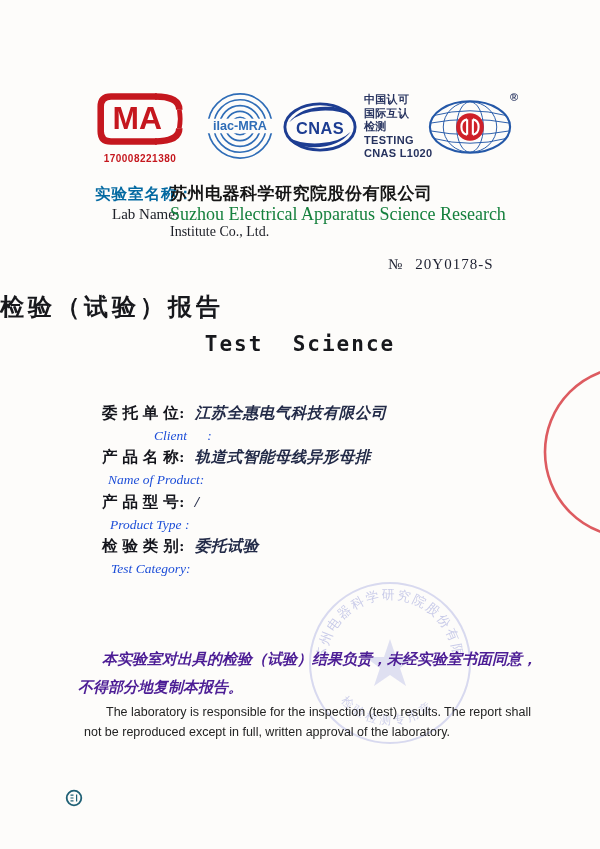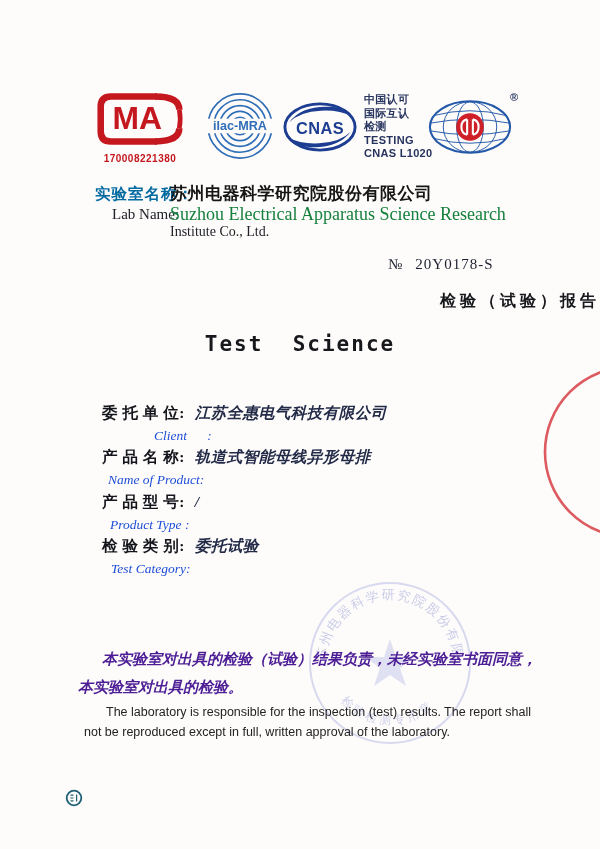--- a/index.html
+++ b/index.html
@@ -23,21 +23,21 @@
   .lab-label-cn { position:absolute; left:95px; top:184px; font-size:15.5px; font-weight:bold; color:#0369a1; letter-spacing:1px; }
   .lab-name-cn  { position:absolute; left:170px; top:182px; font-size:17px; font-weight:bold; color:#161616; letter-spacing:.5px; }
   .lab-label-en { position:absolute; left:112px; top:206px; font-size:15px; font-family:"Liberation Serif", serif; color:#20222a; }
   .lab-name-en1 { position:absolute; left:170px; top:204px; font-size:18px; font-family:"Liberation Serif", serif; color:#15803d; }
   .lab-name-en2 { position:absolute; left:170px; top:224px; font-size:14px; font-family:"Liberation Serif", serif; color:#20222a; }
 
   .report-no { position:absolute; left:388px; top:256px; font-size:15px; font-family:"Liberation Serif", serif; color:#1d2030; letter-spacing:1px; }
   .report-no .no-val { margin-left:12px; }
 
   
-  .title-cn { position:absolute; left:0; top:291px; width:100%; text-align:right; font-size:16px; font-weight:600; letter-spacing:4px; color:#17181c; }
+  .title-cn { position:absolute; left:0; top:291px; width:100%; text-align:left; font-size:24px; font-weight:600; letter-spacing:4px; color:#17181c; }
   .title-en { position:absolute; left:0; top:332px; width:100%; text-align:center; font-size:21px; font-weight:600; letter-spacing:2px; color:#17181c; font-family:"DejaVu Sans Mono", monospace; white-space:pre; }
 
   
   .field-row { position:absolute; left:102px; }
   .field-row .cn { font-size:15.5px; color:#14151c; letter-spacing:.5px; white-space:pre; font-family:"Liberation Serif", serif; font-weight:600; }
   .field-row .cn .val { margin-left:10px; font-style:italic; color:#232b48; }
   .field-row .en { font-size:13.5px; color:#1d4ed8; font-family:"Liberation Serif", serif; margin-top:4px; white-space:pre;font-style:italic; }
   .row-0 { top:403px; } .row-0 .en { margin-left:52px; }
   .row-1 { top:447px; } .row-1 .en { margin-left:6px; }
   .row-2 { top:492px; } .row-2 .en { margin-left:8px; }
@@ -143,21 +143,21 @@
     <div class="cn"><span>产 品 型 号:</span><span class="val">/</span></div>
     <div class="en">Product Type :</div>
   </div>
   <div class="field-row row-3">
     <div class="cn"><span>检 验 类 别:</span><span class="val">委托试验</span></div>
     <div class="en">Test Category:</div>
   </div>
 
   <div class="disc-cn">
     <span class="ind">本实验室对出具的检验（试验）结果负责，未经实验室书面同意，</span><br>
-    <span>本实验室对出具的检验。</span>
+    <span>不得部分地复制本报告。</span>
   </div>
   <div class="disc-en">
     <span class="ind">The laboratory is responsible for the inspection (test) results. The report shall</span><br>
     <span>not be reproduced except in full, written approval of the laboratory.</span>
   </div>
 
   <svg class="stamp-blue" width="180" height="180" viewBox="0 0 180 180">
     <defs>
       <path id="blueTop" d="M 26 90 A 64 64 0 0 1 154 90"></path>
       <path id="blueBottom" d="M 34 118 A 64 64 0 0 0 146 118"></path>

